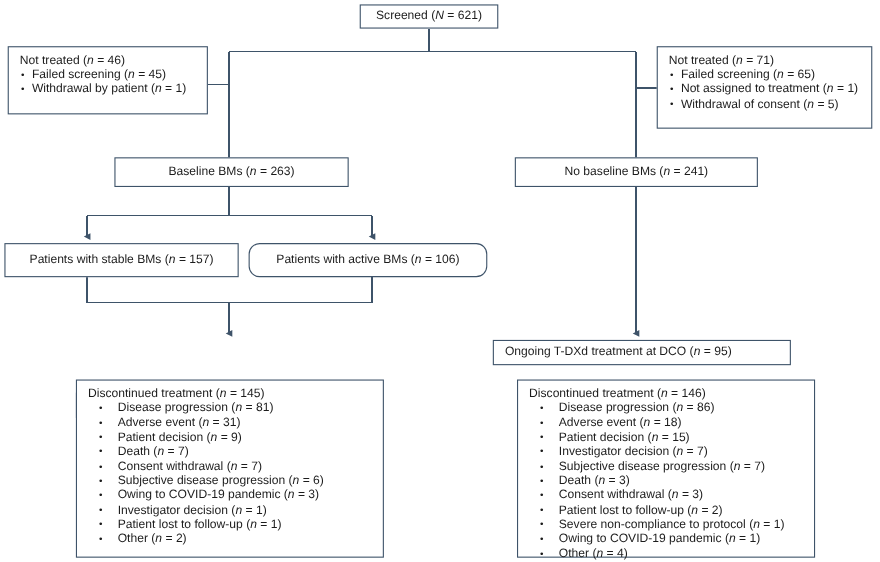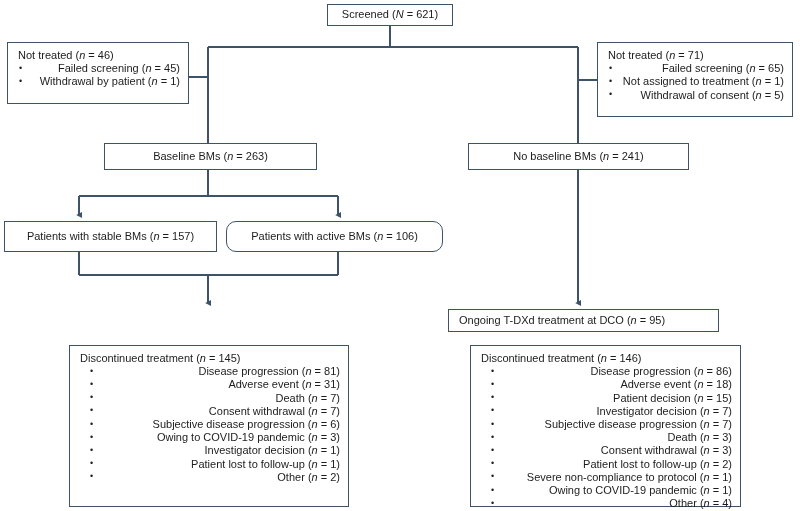--- a/index.html
+++ b/index.html
@@ -49,21 +49,20 @@
     text-align: left;
   }
   .box .title {
     display: block;
     white-space: nowrap;
   }
   ul.blist {
     list-style: none;
     margin: 0;
     padding: 0;
-    text-align: right;
   }
   ul.blist li {
     position: relative;
     padding-left: 11px;
     white-space: nowrap;
   }
   ul.blist li::before {
     content: "\2022";
     position: absolute;
     left: 1px;
@@ -183,20 +182,21 @@
     </span>
   </div>
 
   <div class="box left" style="left:69px; top:345px; width:280px; height:162px;">
     <span class="title">
       Discontinued treatment (<i class="v">n</i> = 145)
     </span>
     <ul class="blist wide">
       <li>Disease progression (<i class="v">n</i> = 81)</li>
       <li>Adverse event (<i class="v">n</i> = 31)</li>
+      <li>Patient decision (<i class="v">n</i> = 9)</li>
       <li>Death (<i class="v">n</i> = 7)</li>
       <li>Consent withdrawal (<i class="v">n</i> = 7)</li>
       <li>Subjective disease progression (<i class="v">n</i> = 6)</li>
       <li>Owing to COVID-19 pandemic (<i class="v">n</i> = 3)</li>
       <li>Investigator decision (<i class="v">n</i> = 1)</li>
       <li>Patient lost to follow-up (<i class="v">n</i> = 1)</li>
       <li>Other (<i class="v">n</i> = 2)</li>
     </ul>
   </div>
 

